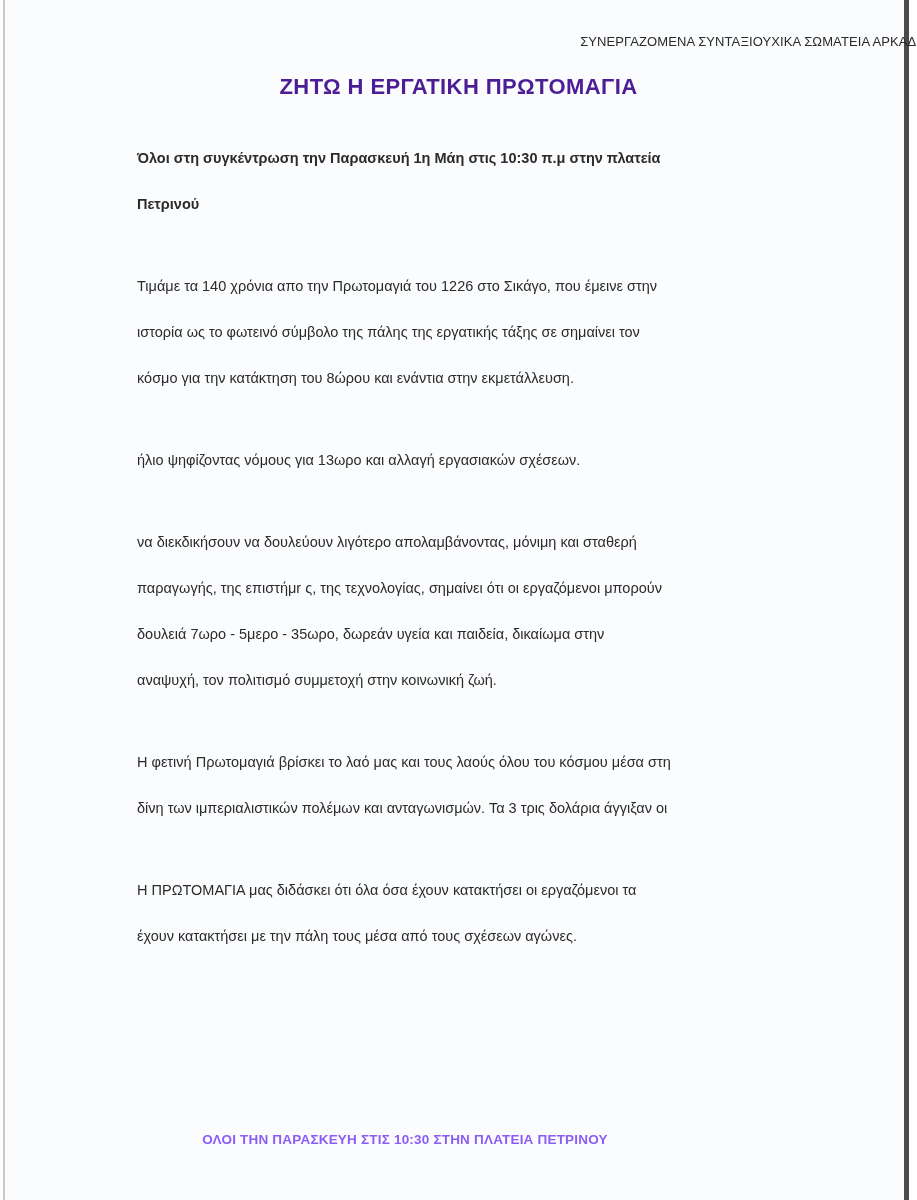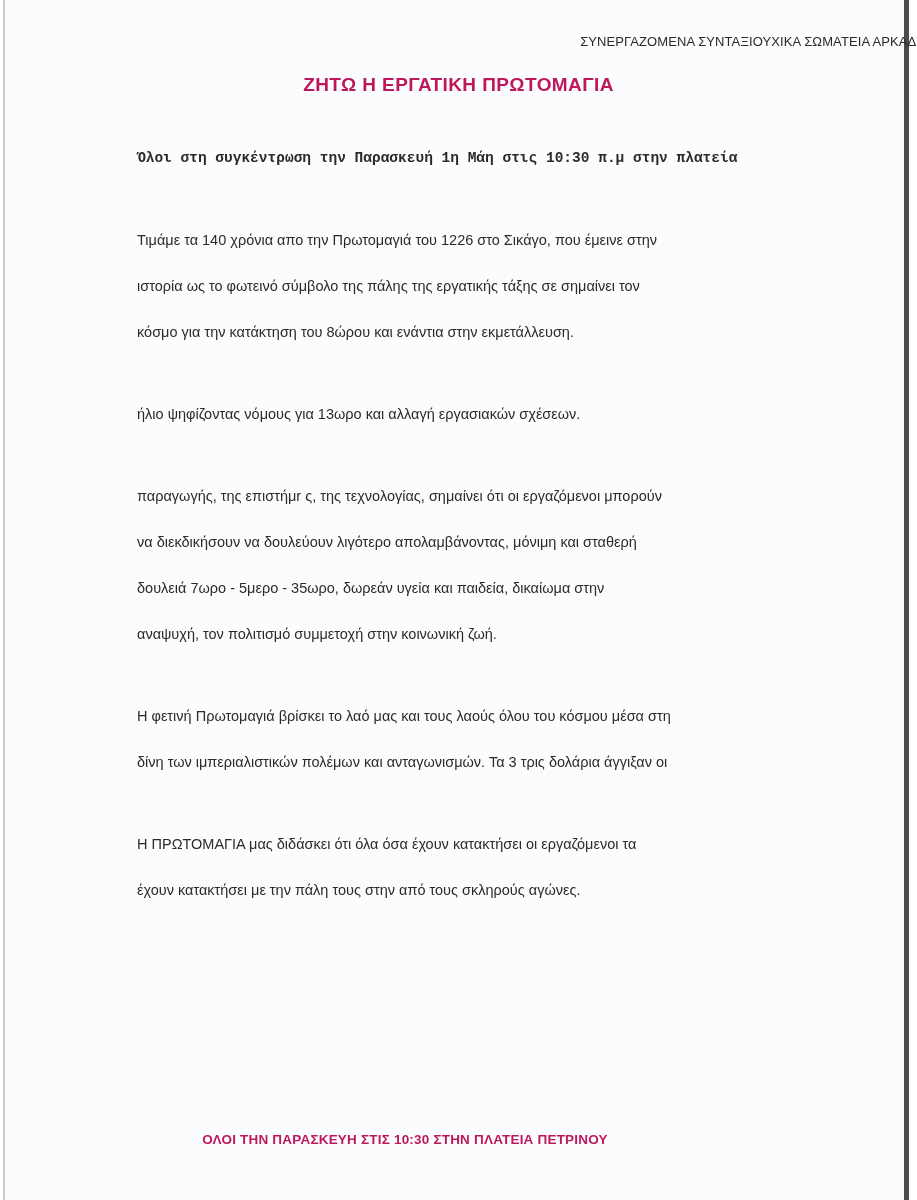--- a/index.html
+++ b/index.html
@@ -36,96 +36,96 @@
       letter-spacing: 0.1px;
       color: #2a2a2a;
       padding-left: 20px;
     }
     .title {
       position: absolute;
       top: 74px;
       left: 0;
       width: 917px;
       text-align: center;
-      font-size: 19px;
+      font-size: 22px;
       font-weight: bold;
-      color: #be185d;
+      color: #4c1d95;
       letter-spacing: 0.4px;
     }
     .body {
       position: absolute;
       left: 137px;
       top: 124px;
       width: 680px;
       font-size: 14.5px;
       line-height: 23px;
       color: #2b2b2b;
     }
     .para {
       margin: 0 0 13px 0;
       white-space: pre-line;
     }
     .para.bold {
       font-weight: bold;
-      font-family: Liberation Mono, monospace;
     }
     .line {
       display: block;
       white-space: nowrap;
     }
     .footer-line {
       position: absolute;
       top: 1132px;
       left: 0;
       width: 810px;
       text-align: center;
       font-size: 13.5px;
       font-weight: bold;
-      color: #be185d;
+      color: #8b5cf6;
       letter-spacing: 0.2px;
     }
   </style>
 </head>
 <body>
 
 <div class="page"></div>
 
 <div class="org">ΣΥΝΕΡΓΑΖΟΜΕΝΑ ΣΥΝΤΑΞΙΟΥΧΙΚΑ ΣΩΜΑΤΕΙΑ ΑΡΚΑΔΙΑΣ</div>
 
 <div class="title">ΖΗΤΩ Η ΕΡΓΑΤΙΚΗ ΠΡΩΤΟΜΑΓΙΑ</div>
 
 <div class="body">
 
   <p class="para bold">
     <span class="line"> Όλοι στη συγκέντρωση την Παρασκευή 1η Μάη στις 10:30 π.μ στην πλατεία</span>
+    <span class="line">Πετρινού</span>
   </p>
 
 
   <p class="para">
     <span class="line">Τιμάμε τα 140 χρόνια απο την Πρωτομαγιά του 1226 στο Σικάγο, που έμεινε στην</span>
     <span class="line">ιστορία ως το φωτεινό σύμβολο της πάλης της εργατικής τάξης σε σημαίνει τον</span>
     <span class="line">κόσμο για την κατάκτηση  του 8ώρου και ενάντια στην εκμετάλλευση.</span>
   </p>
 
   <p class="para">
     <span class="line">ήλιο ψηφίζοντας νόμους για 13ωρο και αλλαγή εργασιακών σχέσεων.</span>
   </p>
 
   <p class="para">
+    <span class="line">να  διεκδικήσουν να δουλεύουν λιγότερο απολαμβάνοντας, μόνιμη και σταθερή</span>
     <span class="line">παραγωγής, της επιστήμr ς, της τεχνολογίας, σημαίνει ότι οι εργαζόμενοι μπορούν</span>
-    <span class="line">να  διεκδικήσουν να δουλεύουν λιγότερο απολαμβάνοντας, μόνιμη και σταθερή</span>
     <span class="line">δουλειά 7ωρο - 5μερο -  35ωρο, δωρεάν υγεία και παιδεία, δικαίωμα στην</span>
     <span class="line">αναψυχή, τον πολιτισμό συμμετοχή στην κοινωνική ζωή.</span>
   </p>
 
   <p class="para">
     <span class="line">Η φετινή Πρωτομαγιά βρίσκει το λαό μας και τους λαούς όλου του κόσμου μέσα στη</span>
     <span class="line">δίνη των ιμπεριαλιστικών πολέμων και ανταγωνισμών. Τα 3 τρις δολάρια άγγιξαν οι</span>
   </p>
 
   <p class="para">
     <span class="line"> Η ΠΡΩΤΟΜΑΓΙΑ μας διδάσκει ότι όλα όσα έχουν κατακτήσει οι εργαζόμενοι τα</span>
-    <span class="line">έχουν κατακτήσει με την πάλη τους στην από τους σκληρούς αγώνες.</span>
+    <span class="line">έχουν κατακτήσει με την πάλη τους μέσα από τους σχέσεων αγώνες.</span>
   </p>
 
 </div>
 
 <div class="footer-line">ΟΛΟΙ ΤΗΝ ΠΑΡΑΣΚΕΥΗ ΣΤΙΣ 10:30 ΣΤΗΝ ΠΛΑΤΕΙΑ ΠΕΤΡΙΝΟΥ</div>
 
 </body></html>

